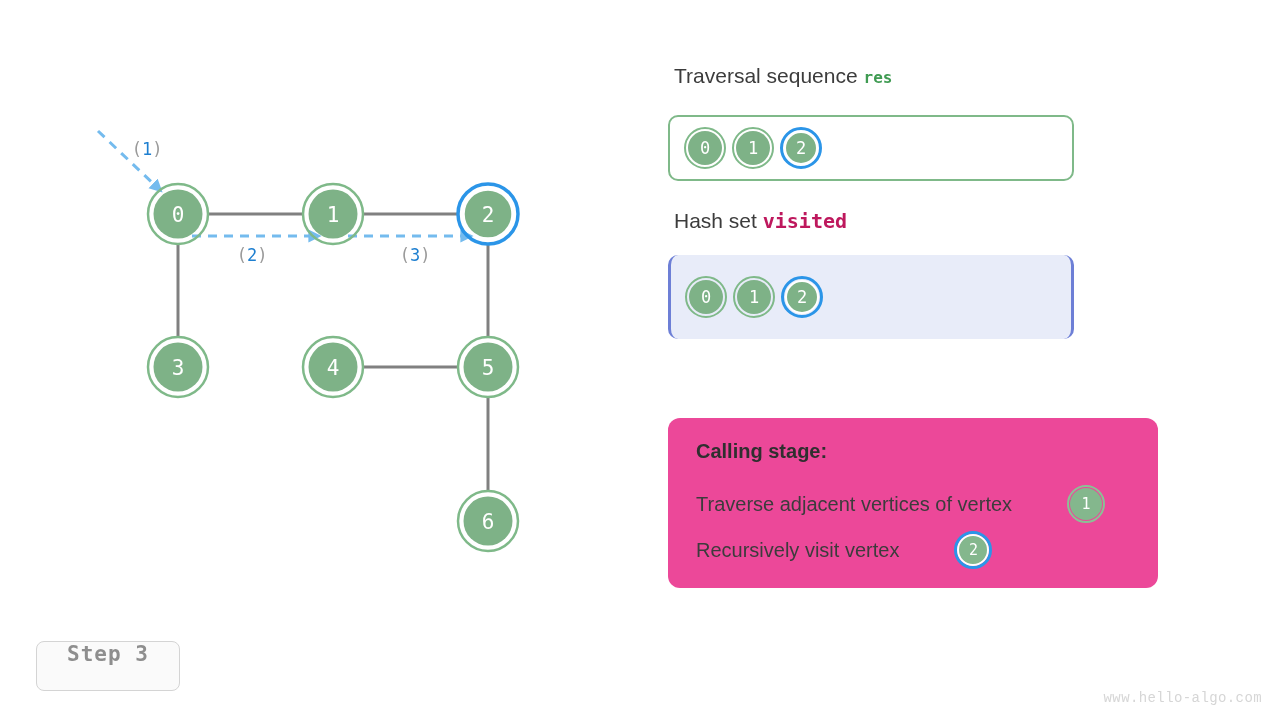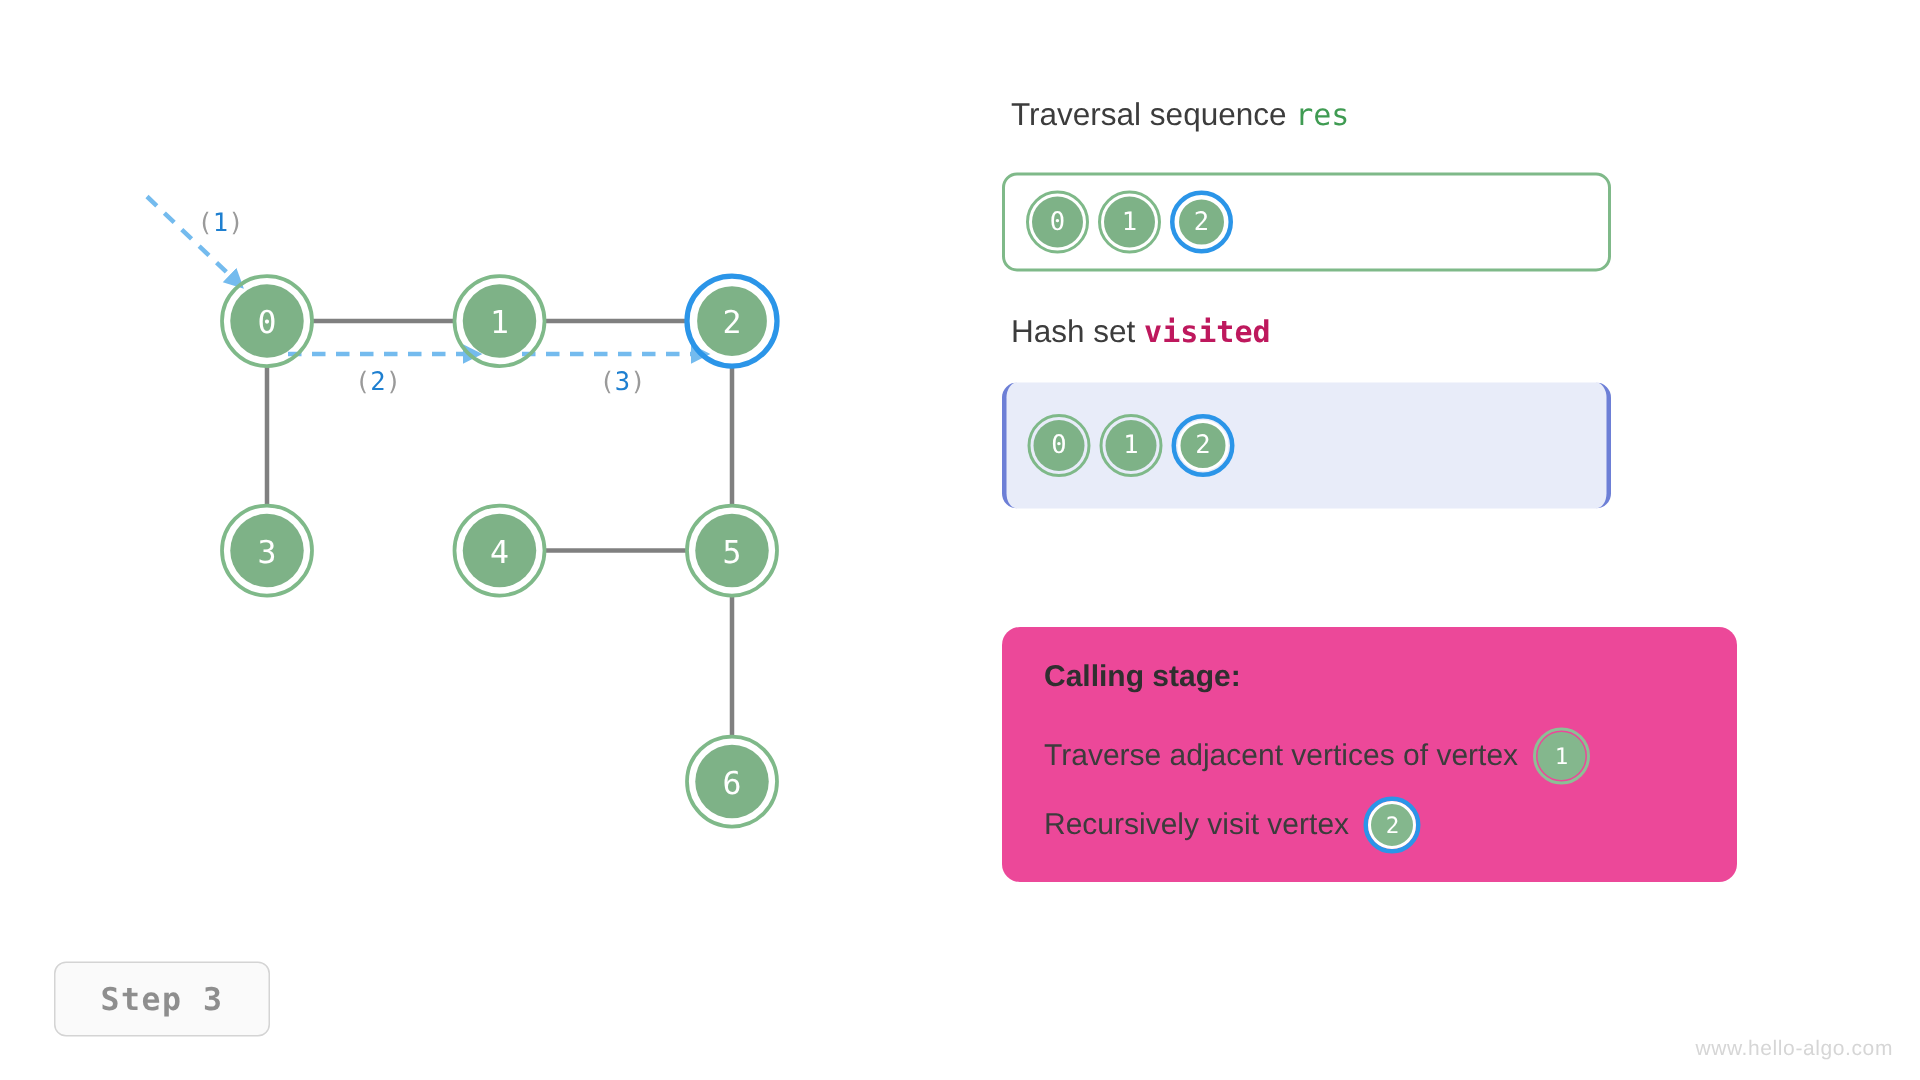--- a/index.html
+++ b/index.html
@@ -43,21 +43,21 @@
   
   #step-badge {
     position: absolute;
     left: 36px; top: 641px;
     width: 144px; height: 50px;
     box-sizing: border-box;
     border: 1px solid #d4d4d4;
     border-radius: 8px;
     background: #fafafa;
     display: flex;
-    align-items: center;
+    align-items: flex-start;
     justify-content: center;
   }
   #step-badge span {
     font-family: "DejaVu Sans Mono", "Liberation Mono", monospace;
     font-size: 21px;
     font-weight: bold;
     color: #8e8e8e;
     letter-spacing: 1px;
   }
 
@@ -68,23 +68,23 @@
     width: 560px; height: 720px;
   }
 
   .caption {
     font-size: 21px;
     color: #3c3c3c;
     white-space: nowrap;
   }
   .caption .mono-green {
     font-family: "DejaVu Sans Mono", "Liberation Mono", monospace;
-    font-weight: normal;
+    font-weight: bold;
     color: #3f9b52;
-    font-size: 20px;
+    font-size: 16px;
   }
   .caption .mono-blue {
     font-family: "DejaVu Sans Mono", "Liberation Mono", monospace;
     font-weight: bold;
     color: #be185d;
     font-size: 20px;
   }
 
   #res-caption  { position: absolute; left: 6px; top: 64px; }
   #res-box {
@@ -167,20 +167,21 @@
     color: #2f2f2f;
     margin-bottom: 22px;
   }
   .stage-line {
     display: flex;
     align-items: center;
     font-size: 20px;
     color: #3c3c3c;
     margin-bottom: 8px;
     white-space: nowrap;
+    gap: 45px;
   }
   .stage-line .stage-text { margin-right: 10px; }
 
   .inline-badge {
     position: relative;
     width: 38px; height: 38px;
     flex: 0 0 auto;
     display: flex;
     align-items: center;
     justify-content: center;
@@ -207,21 +208,21 @@
     font-size: 15px;
     color: #ffffff;
   }
   .inline-badge.hl .ring { border-color: #2b95e8; border-width: 3px; }
   .inline-badge.hl .fill { border: 2px solid #ffffff; }
 
   
   #watermark {
     position: absolute;
     right: 18px; bottom: 14px;
-    font-family: Liberation Sans, sans-serif;
+    font-family: Liberation Mono, monospace;
     font-size: 14px;
     color: #d6d6d6;
     letter-spacing: 0.4px;
   }
 </style>
 </head>
 <body>
 
 <div id="graph-panel">
   <svg id="graph-svg" width="640" height="720">

